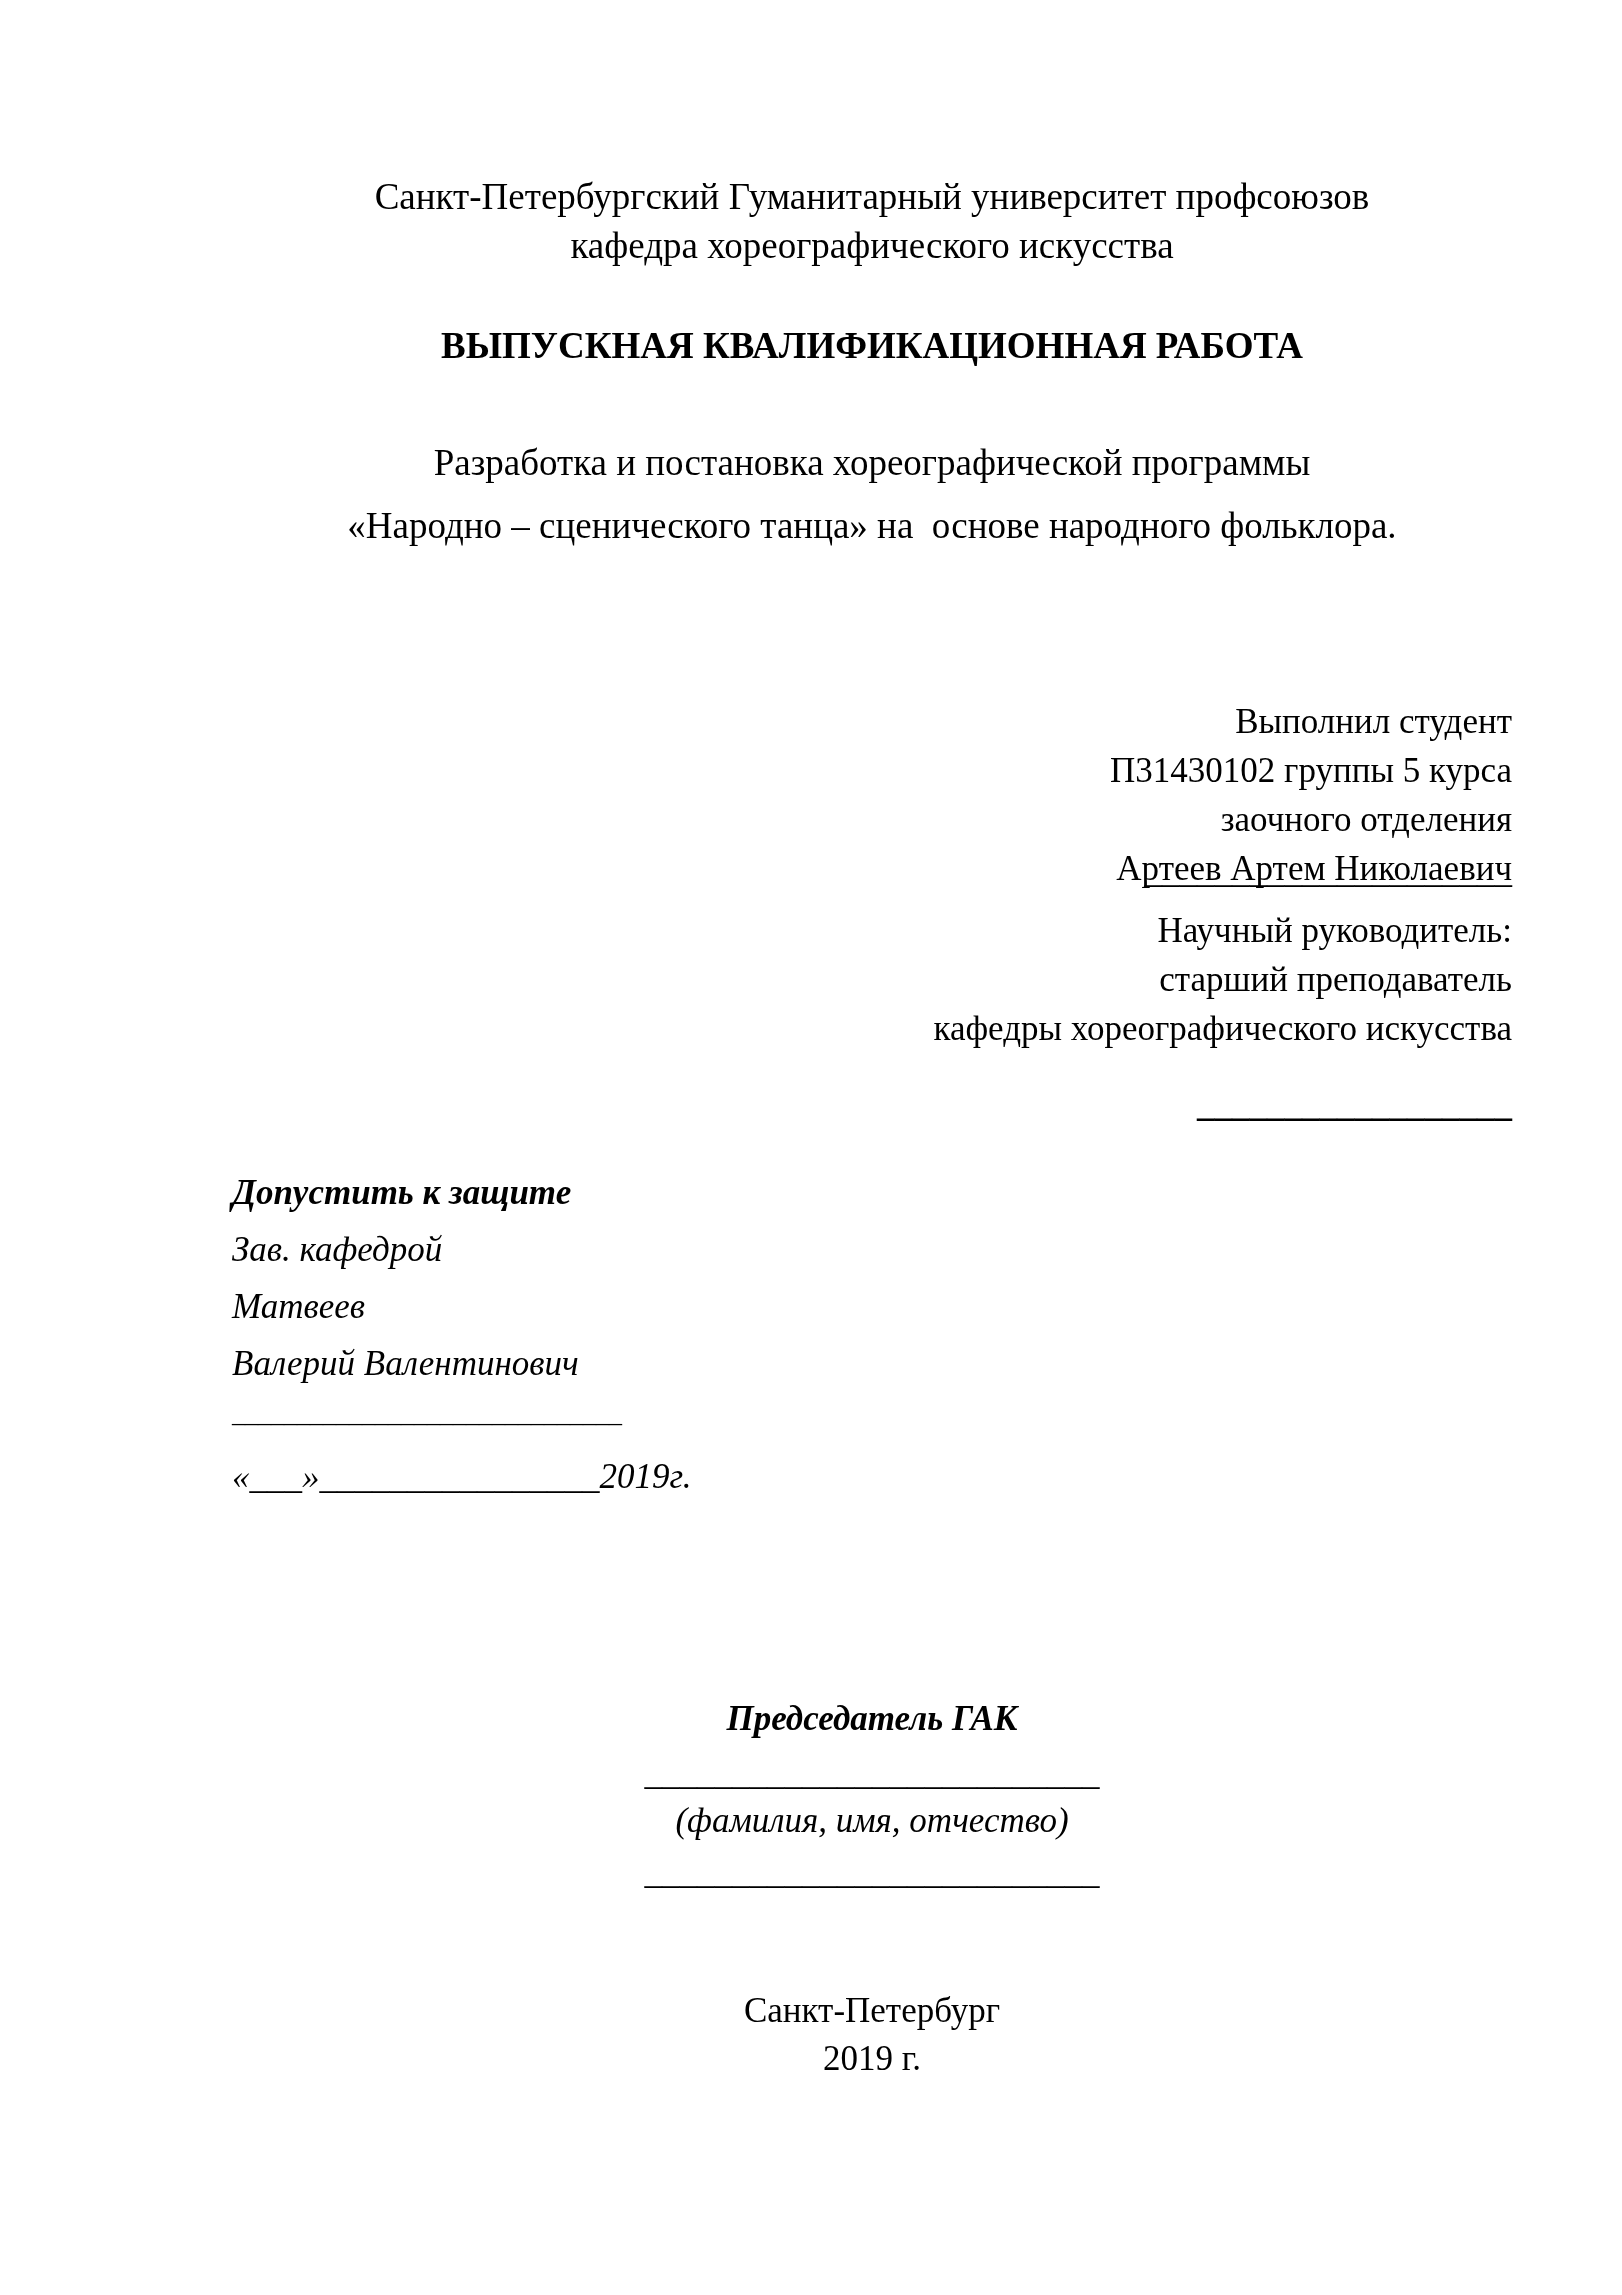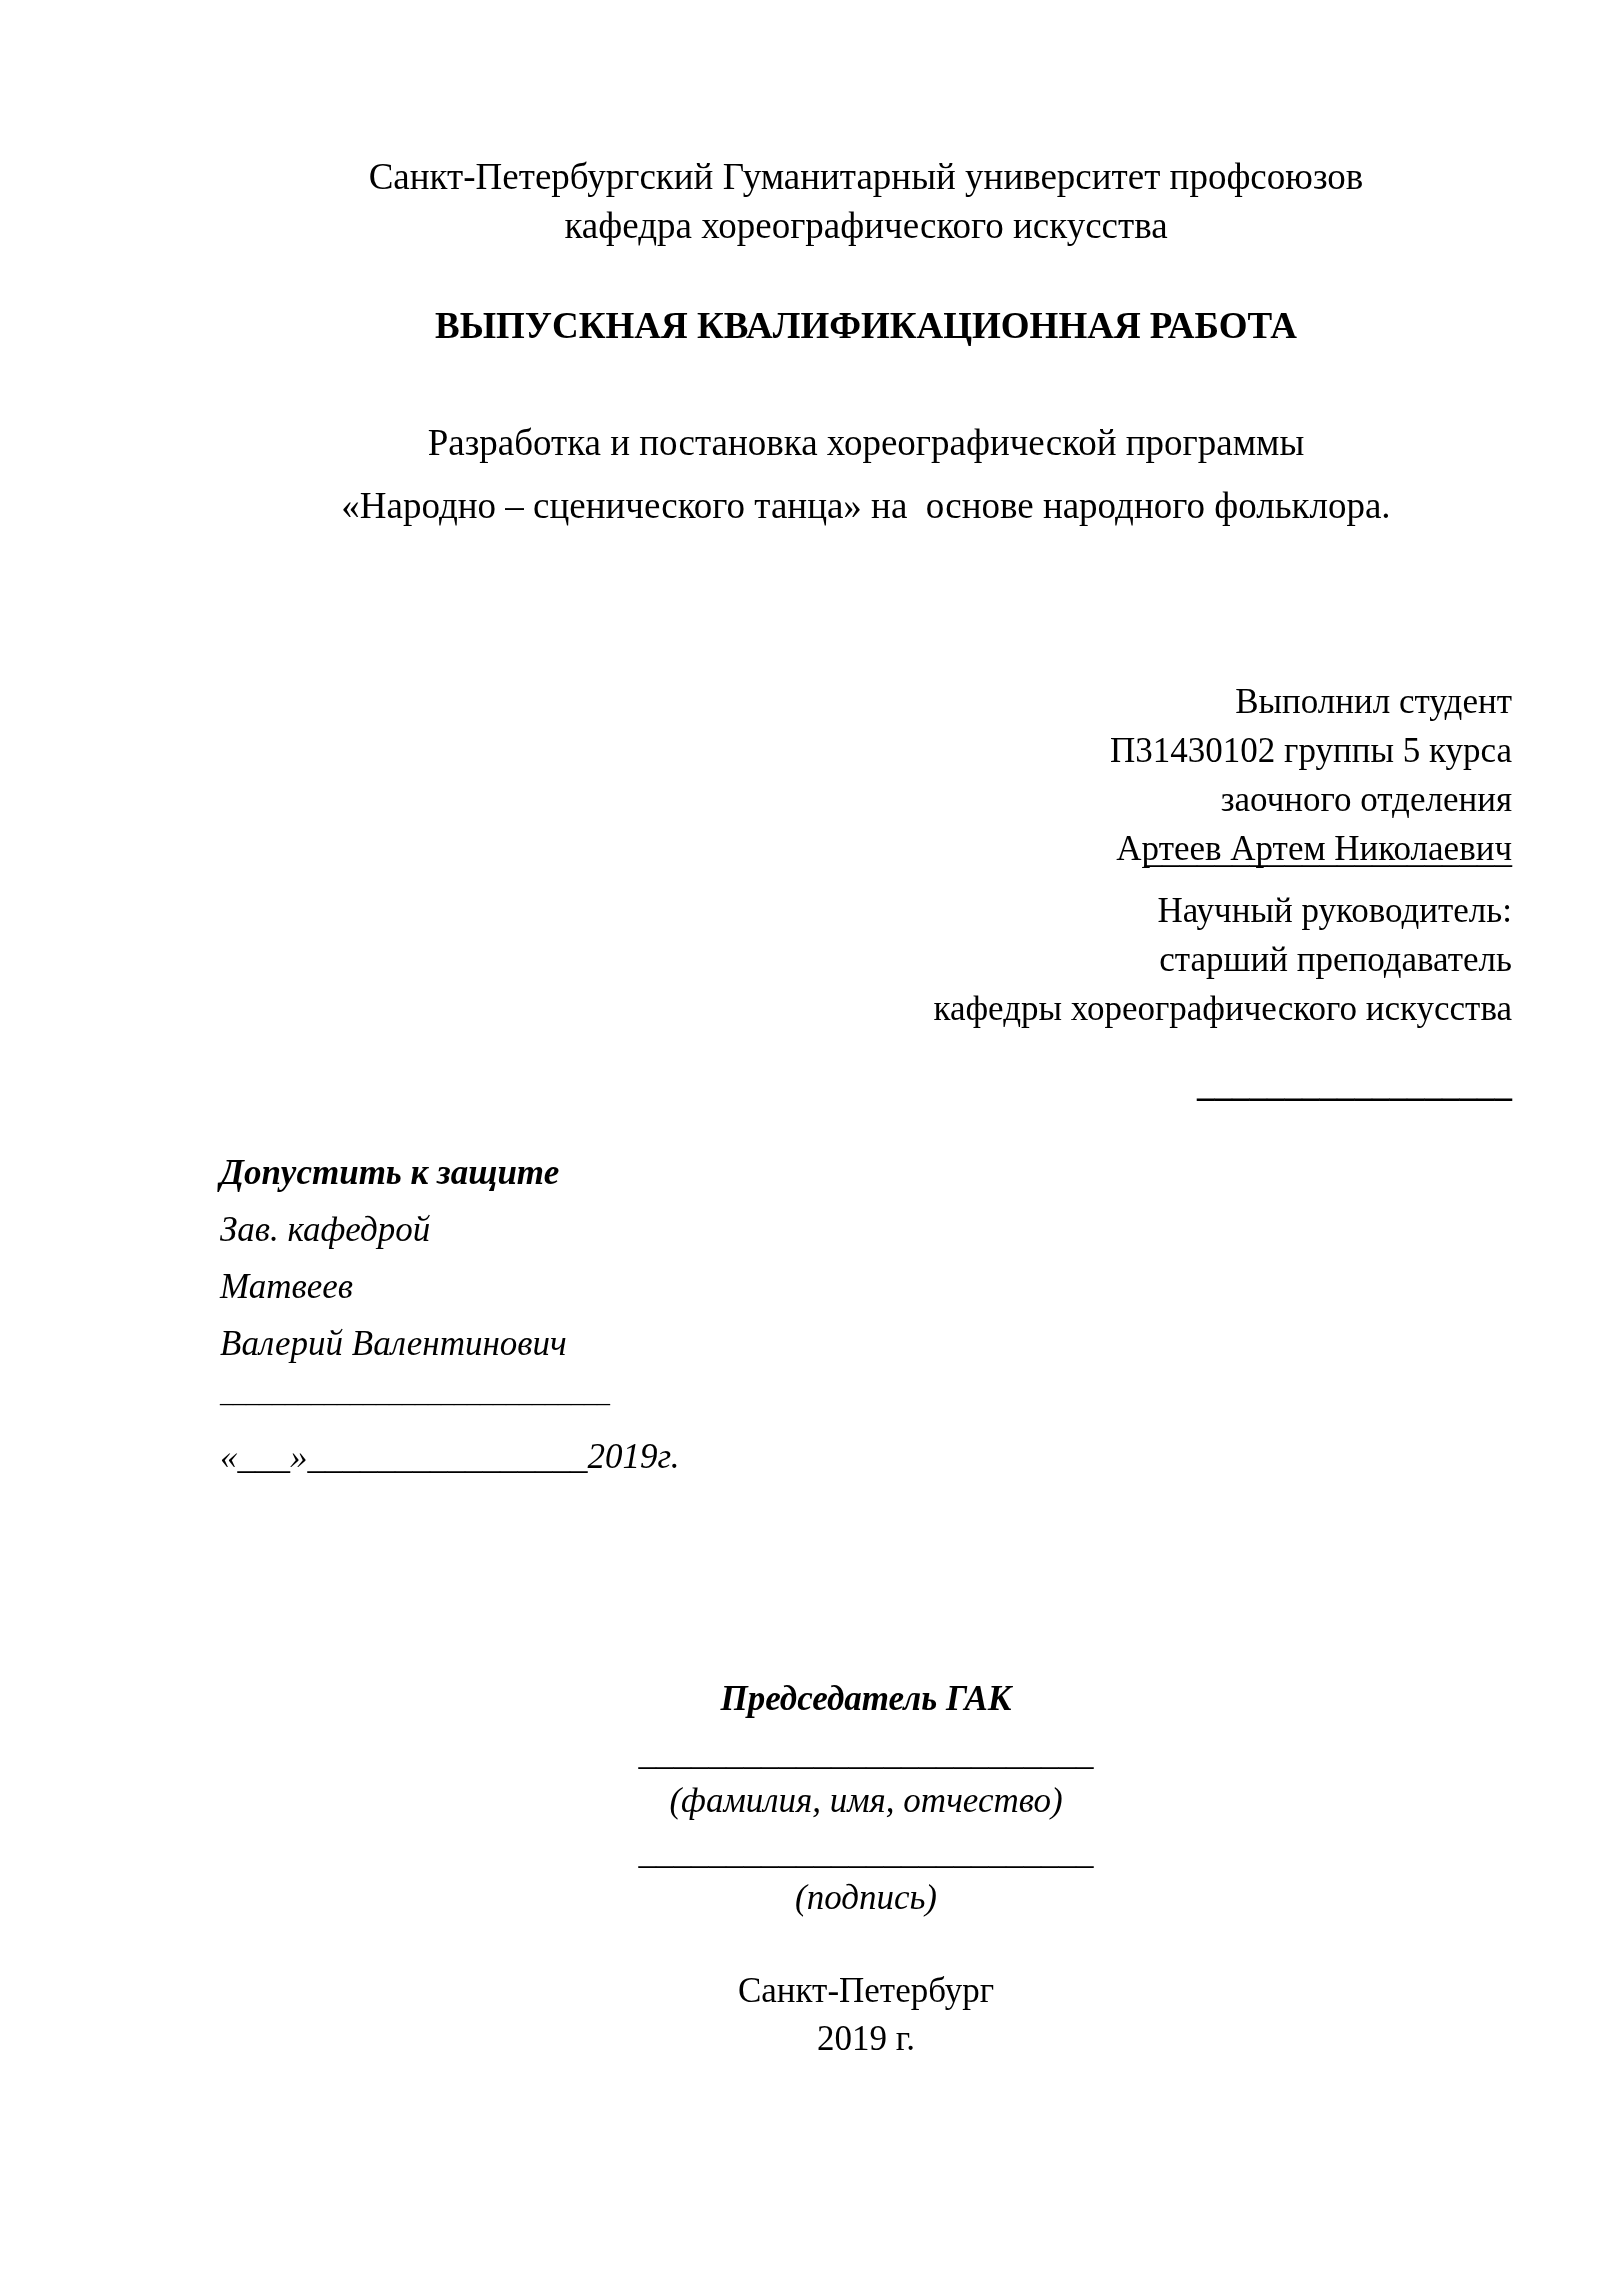--- a/index.html
+++ b/index.html
@@ -11,22 +11,23 @@
     position: relative;
     width: 1623px;
     height: 2295px;
     background: #ffffff;
     color: #000000;
     font-family: "Liberation Serif", "DejaVu Serif", serif;
     overflow: hidden;
   }
   .col {
     position: absolute;
-    left: 220px;
+    left: 232px;
     right: 111px;
+    margin-top: 20px;
   }
   .center { text-align: center; }
   .right  { text-align: right; }
   .left   { text-align: left; }
   .line { white-space: pre; }
 
   .header-block   { top: 152px; font-size: 37px; line-height: 49px; }
   .doctype-block  { top: 301px; font-size: 37px; line-height: 49px; font-weight: bold; }
   .title-block    { top: 411px; font-size: 37px; line-height: 63px; }
 
@@ -115,23 +116,20 @@
   </div>
 
   <div class="col center name-caption">
     <div class="line">(фамилия, имя, отчество)</div>
   </div>
 
   <div class="col center defense-sign-line">
     <div class="line">__________________________</div>
   </div>
 
-  <div class="col center sign-caption">
-    <div class="line">(подпись)</div>
-  </div>
 
   <div class="col center footer-block">
     <div class="line">Санкт-Петербург</div>
     <div class="line">2019 г.</div>
   </div>
 
 </div>
 
 
 </body></html>

